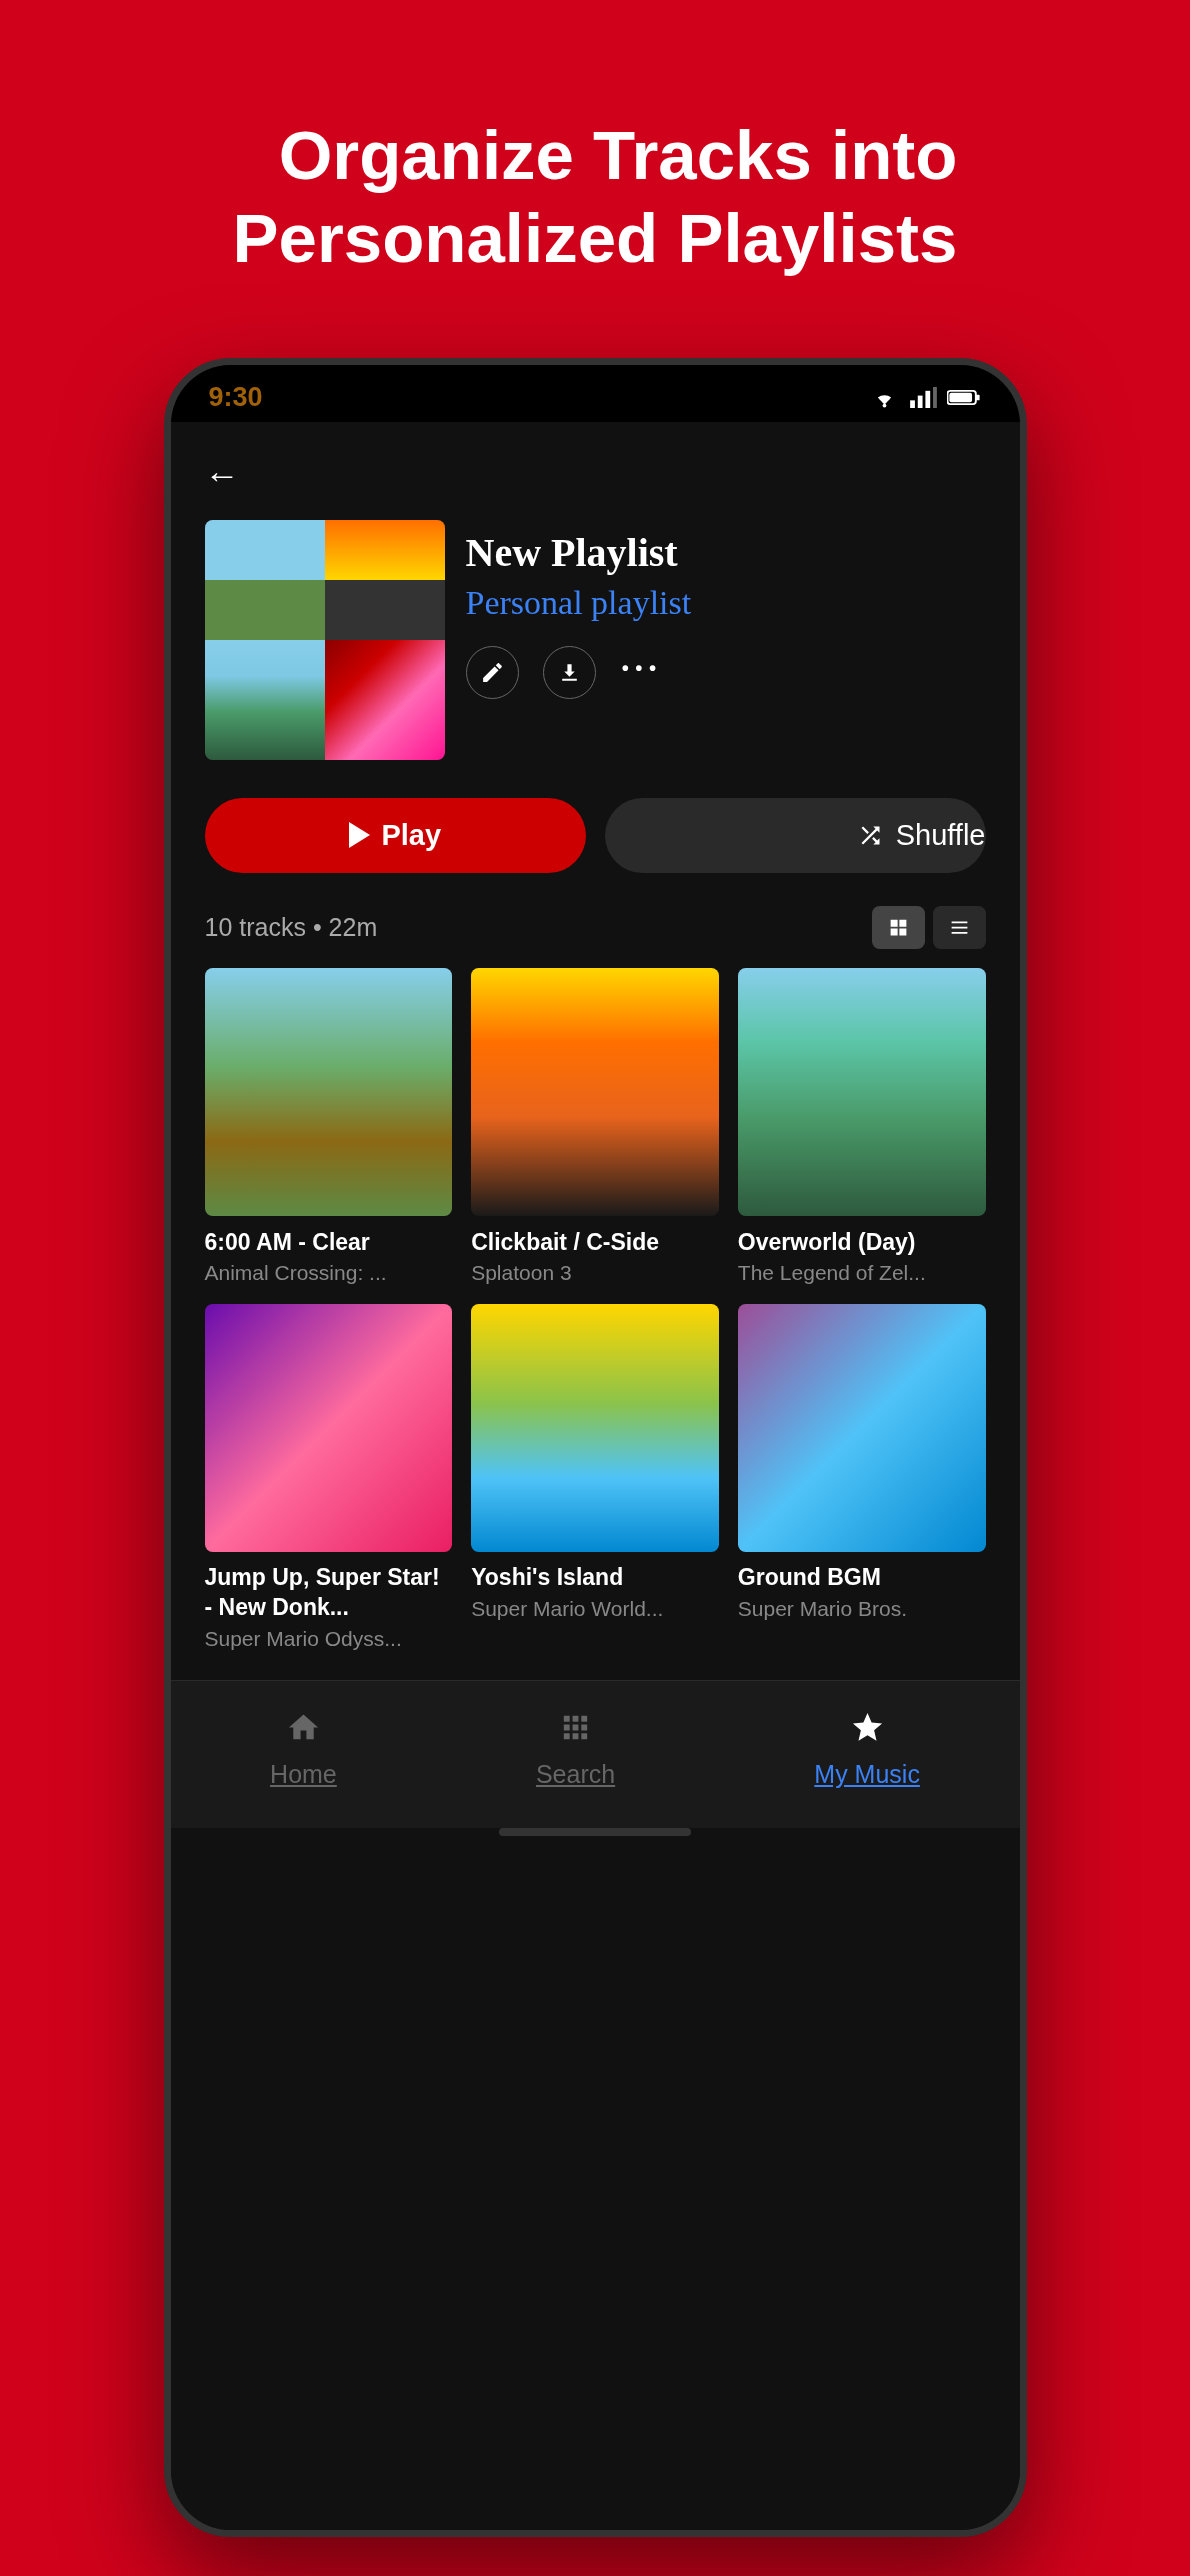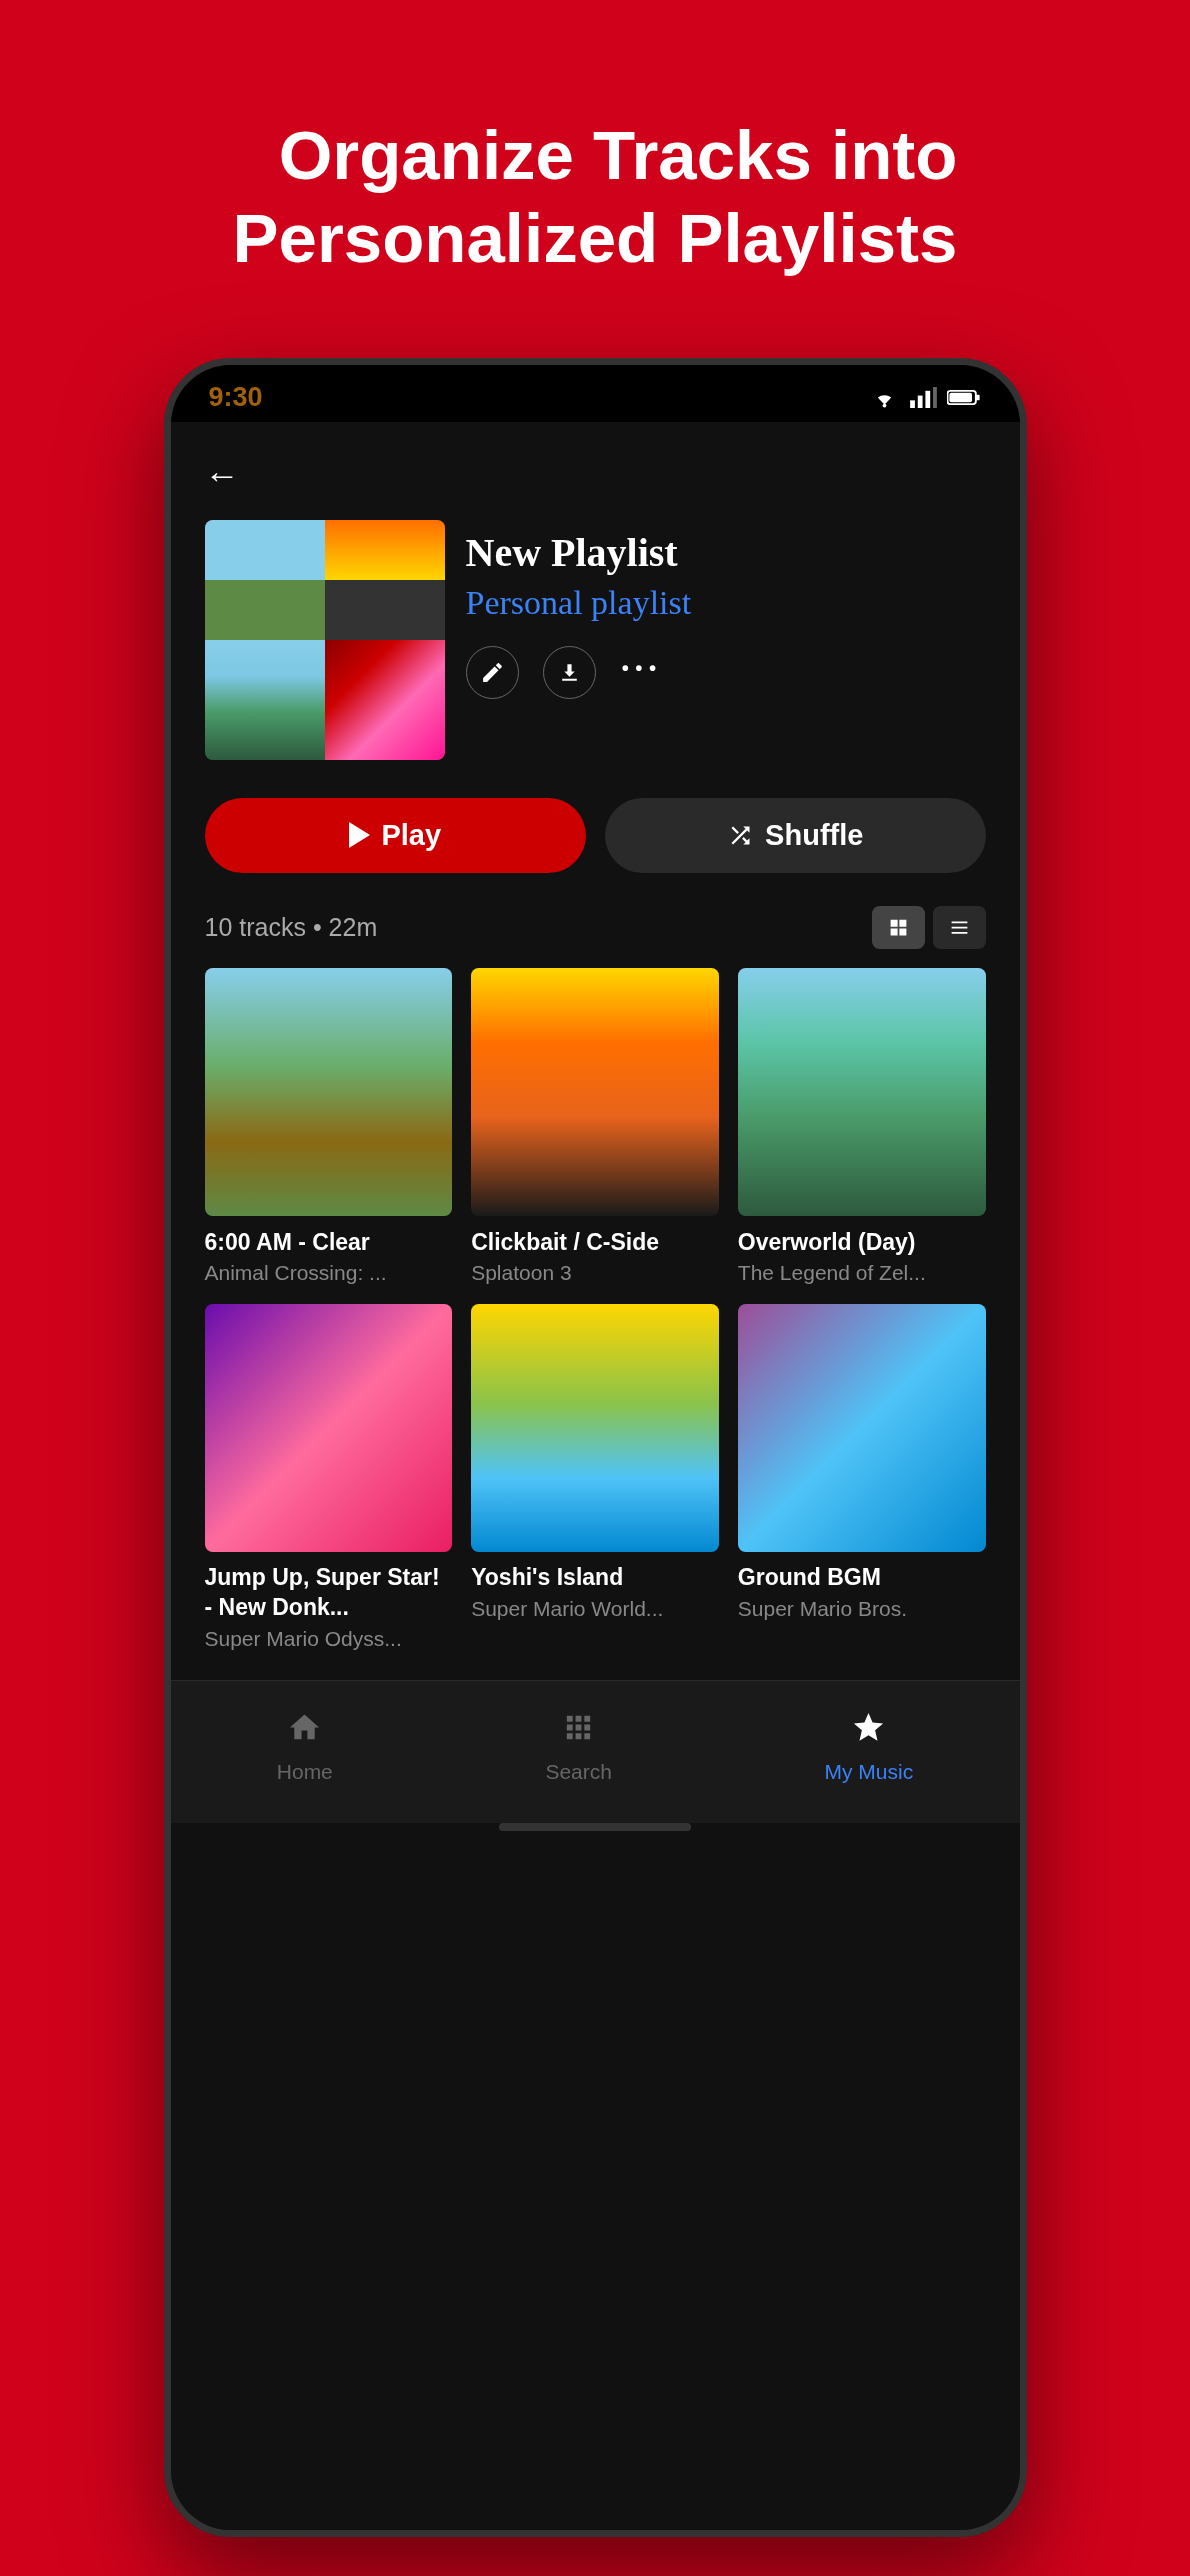--- a/index.html
+++ b/index.html
@@ -197,25 +197,25 @@
       border-left: 21px solid #fff;
     }
 
     .btn-shuffle {
       flex: 1;
       background: #2a2a2a;
       border: none;
       border-radius: 48px;
       color: #fff;
       font-size: 29px;
-      font-weight: 700;
+      font-weight: 400;
       padding: 21px 0;
       display: flex;
       align-items: center;
-      justify-content: center;
+      justify-content: flex-end;
       gap: 11.5px;
       cursor: pointer;
     }
 
     
     .track-count-row {
       display: flex;
       justify-content: space-between;
       align-items: center;
       padding: 9.6px 34px 19px 34px;
@@ -316,22 +316,23 @@
     .nav-icon {
       font-size: 35px;
       color: #666;
     }
 
     .nav-icon.active {
       color: #fff;
     }
 
     .nav-label {
-      font-size: 21px;
+      font-size: 25px;
       color: #666;
+      text-decoration: underline;
     }
 
     .nav-label.active {
       color: #fff;
     }
 
     .nav-item.active .nav-icon,
     .nav-item.active .nav-label {
       color: #3b82f6;
     }

